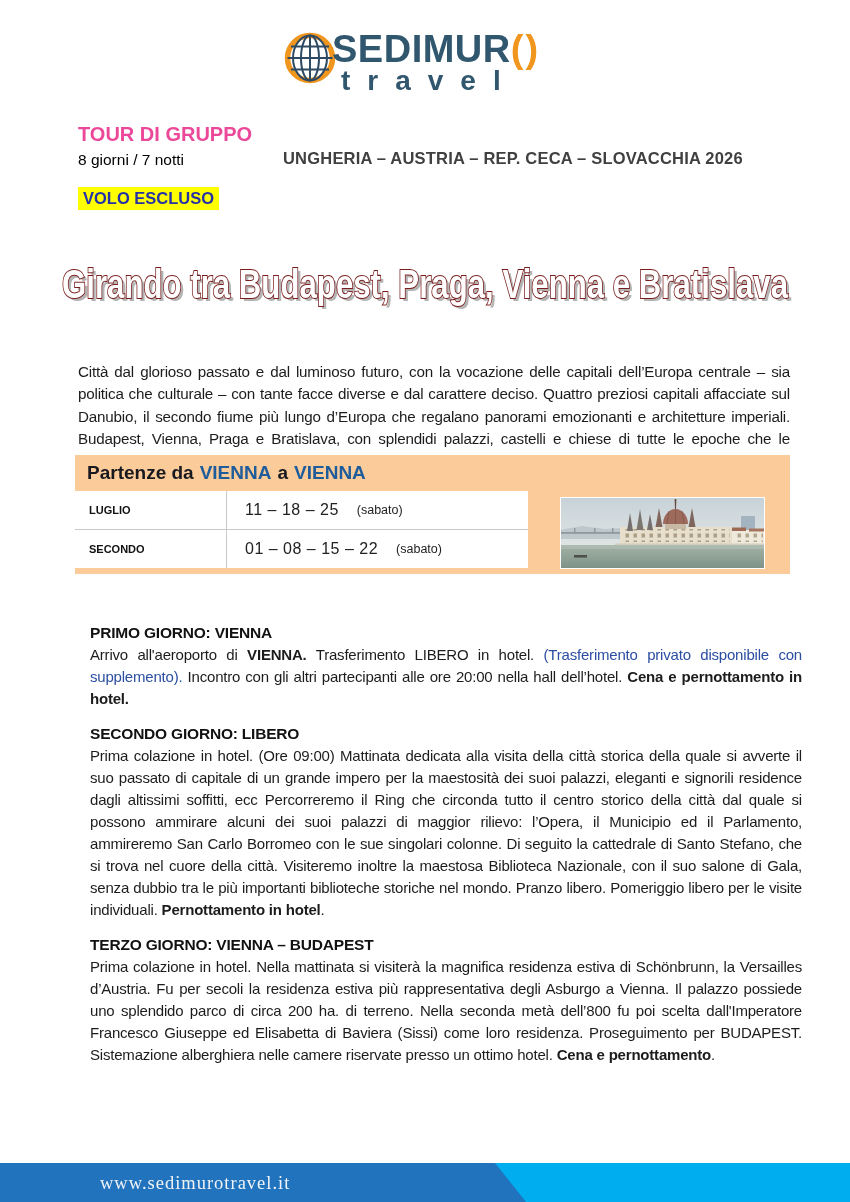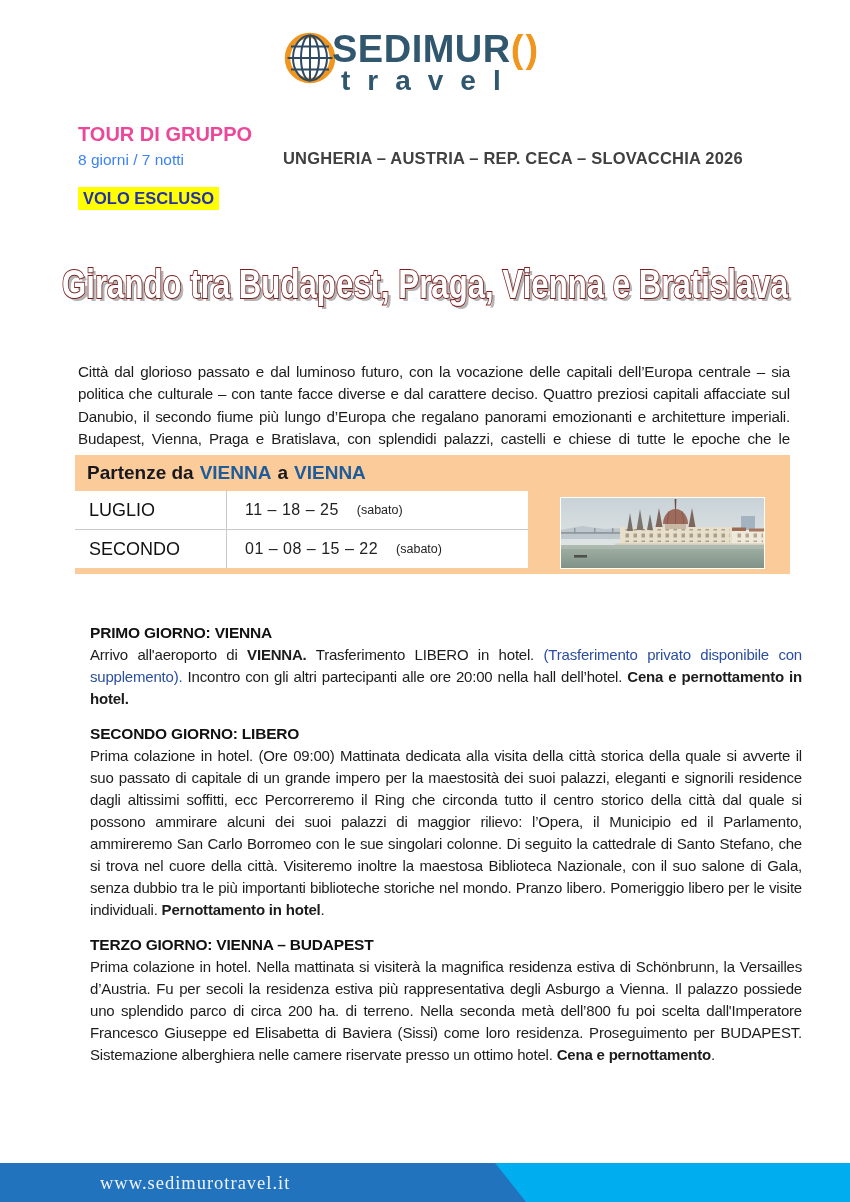--- a/index.html
+++ b/index.html
@@ -12,21 +12,21 @@
 
   
   .logo-brand{left:332px;top:30px;font-size:38px;font-weight:bold;color:#31576F;
     letter-spacing:.5px;line-height:38px;white-space:nowrap;}
   .logo-brand .parens{color:#F0961E;letter-spacing:2px;}
   .logo-travel{left:341px;top:66px;font-size:28px;font-weight:bold;color:#31576F;
     letter-spacing:17px;line-height:30px;white-space:nowrap;}
 
   
   .tour-title{left:78px;top:123px;font-size:20px;font-weight:bold;color:#ec4899;}
-  .duration{left:78px;top:151px;font-size:15.5px;color:#3b82f6;}
+  .duration{left:78px;top:151px;font-size:15.5px;color:#000000;}
   .countries{left:283px;top:149px;font-size:16.5px;font-weight:bold;color:#404040;
     letter-spacing:.2px;white-space:nowrap;}
   .volo{left:78px;top:187px;display:inline-block;background:#FFFF00;color:#2531A8;
     font-size:16.5px;font-weight:bold;padding:2px 5px;}
 
   
   .hero-svg{left:55px;top:256px;}
 
   
   .intro{left:78px;top:329px;width:712px;font-size:15.2px;line-height:22.4px;
@@ -37,21 +37,21 @@
   .dep-header{height:36px;background:#FBCB99;display:flex;align-items:center;
     padding-left:12px;font-size:19px;font-weight:bold;}
   .dep-header .dk{color:#18181F;}
   .dep-header .bl{color:#1E5C9B;}
   .dep-header span{margin-right:6px;}
   .dep-body{position:relative;background:#FBCB99;height:83px;}
   .dep-table{position:absolute;left:0;top:0;width:453px;height:77px;background:#fff;}
   .dep-row{height:38px;display:flex;align-items:stretch;}
   .dep-row.first{border-bottom:1px solid #c9c9c9;}
   .cell-month{width:137px;padding-left:14px;border-right:1px solid #c9c9c9;
-    display:flex;align-items:center;font-weight:normal;font-size:18px;color:#111;}
+    display:flex;align-items:center;font-weight:bold;font-size:11px;color:#111;}
   .cell-dates{display:flex;align-items:center;padding-left:18px;font-size:16px;
     letter-spacing:.5px;color:#222;}
   .cell-dates .note{font-size:12.5px;letter-spacing:0;margin-left:18px;}
   .dep-photo{position:absolute;left:485px;top:6px;}
 
   
   .days{left:90px;top:622px;width:712px;}
   .day{margin-bottom:13px;font-size:15px;line-height:22px;text-align:justify;
     letter-spacing:-.2px;}
   .day h3{margin:0;font-size:15.5px;font-weight:bold;line-height:22px;text-align:left;

